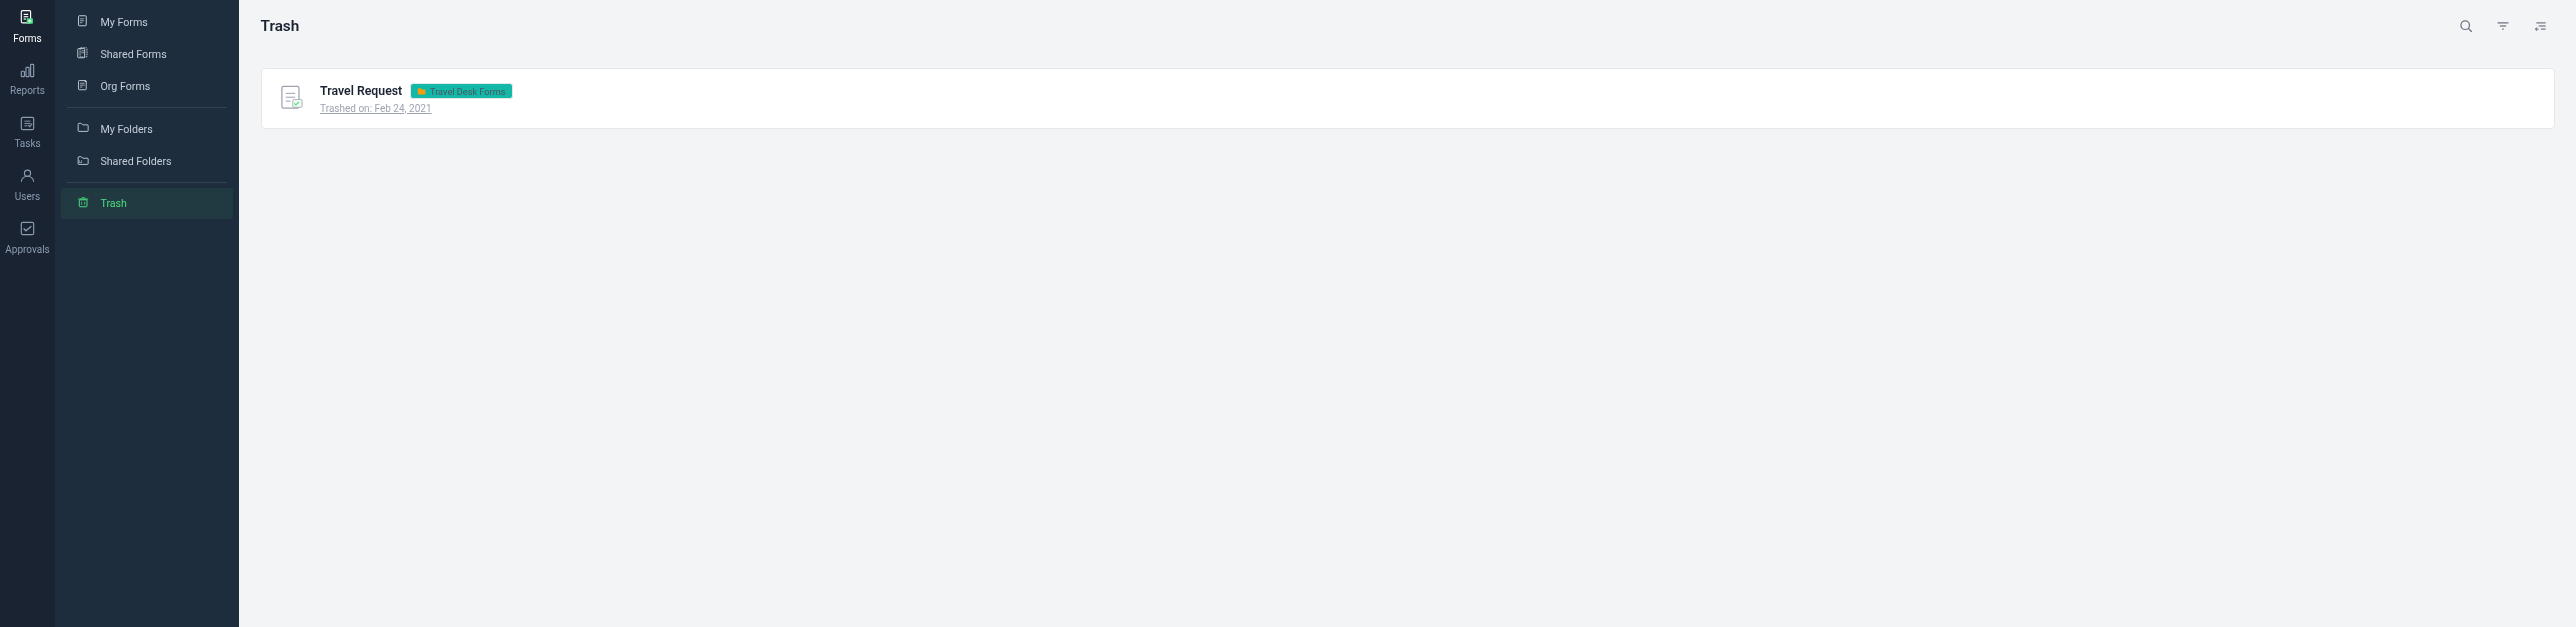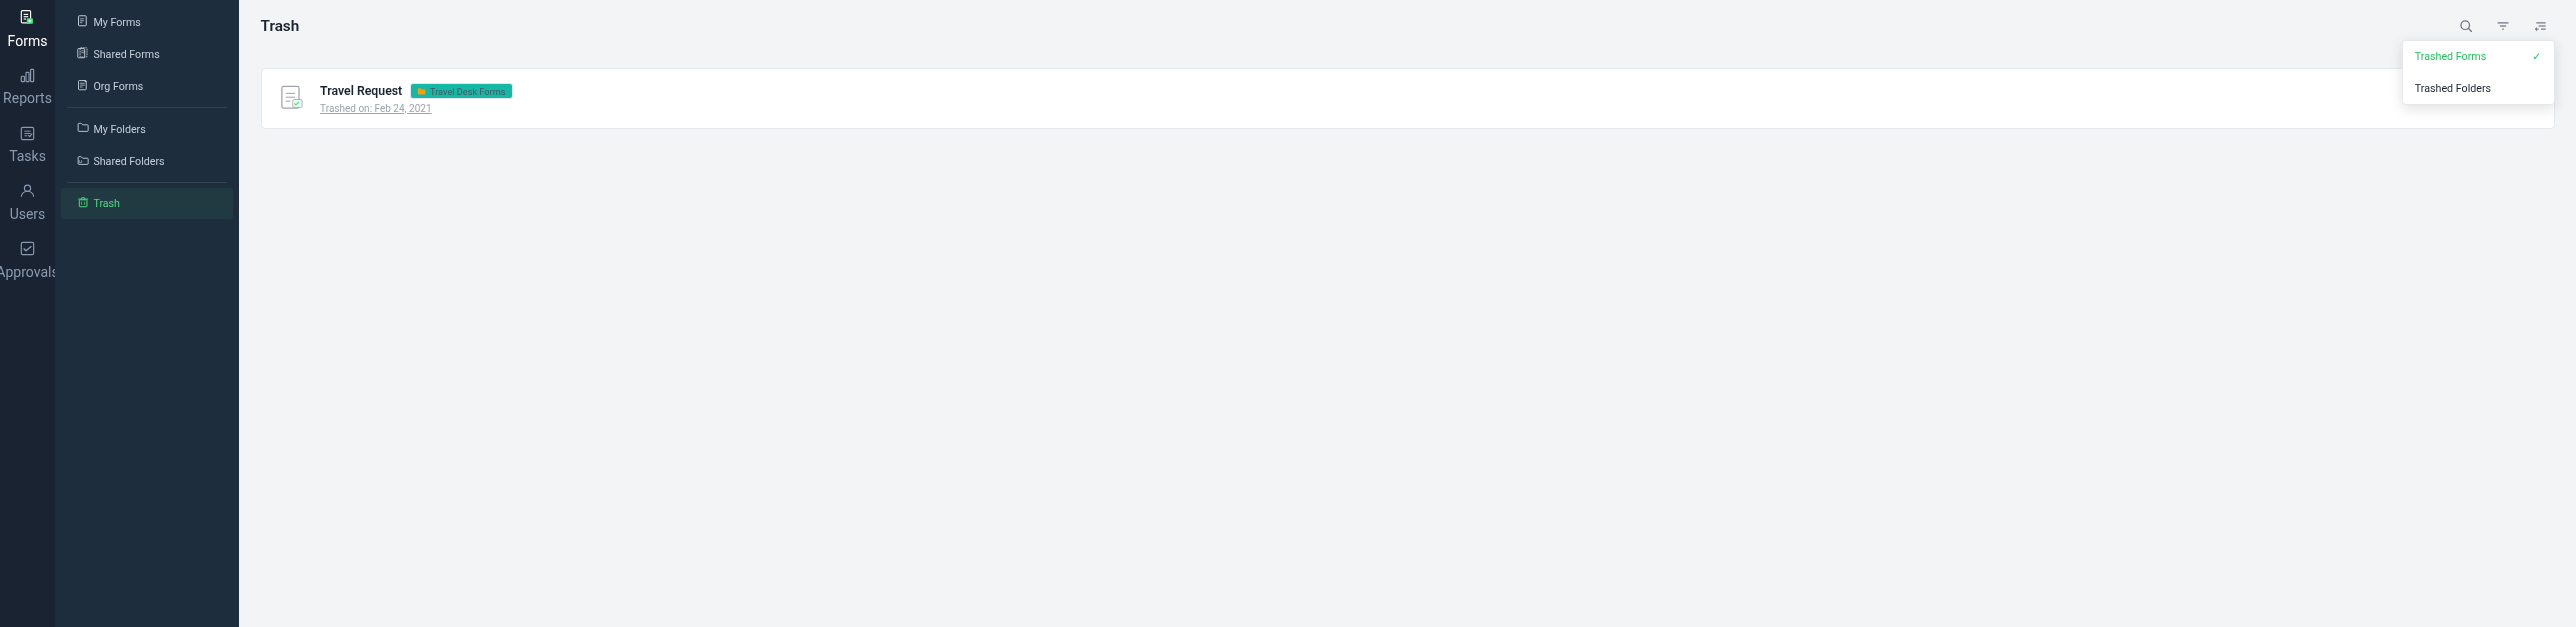--- a/index.html
+++ b/index.html
@@ -38,37 +38,37 @@
     .icon-rail-item.active {
       color: #ffffff;
     }
 
     .icon-rail-item .rail-icon {
       font-size: 15.3px;
       line-height: 1;
     }
 
     .icon-rail-item .rail-label {
-      font-size: 14px;
+      font-size: 10px;
     }
 
     
     .sidebar {
       width: 184px;
       background: #1e2d3d;
       display: flex;
       flex-direction: column;
       flex-shrink: 0;
       padding: 6.1px 0;
     }
 
     .sidebar-item {
       display: flex;
       align-items: center;
-      gap: 3px;
+      gap: 10px;
       padding: 7.7px 15.3px;
       color: #c5cfd9;
       cursor: pointer;
       font-size: 10.7px;
       border-radius: 3.1px;
       margin: 0.8px 6.1px;
     }
 
     .sidebar-item.active {
       color: #4ade80;
@@ -453,25 +453,14 @@
             </span>
             <span>Travel Desk Forms</span>
           </div>
         </div>
         <span class="form-card-subtitle">Trashed on: Feb 24, 2021</span>
       </div>
     </div>
 
   </div>
 
-  <div class="dropdown-container">
-    <div class="dropdown-menu">
-      <div class="dropdown-item selected">
-        <span>Trashed Forms</span>
-        <span class="check-icon">✓</span>
-      </div>
-      <div class="dropdown-item">
-        <span>Trashed Folders</span>
-      </div>
-    </div>
-  </div>
 </div>
 
 
 </body></html>

